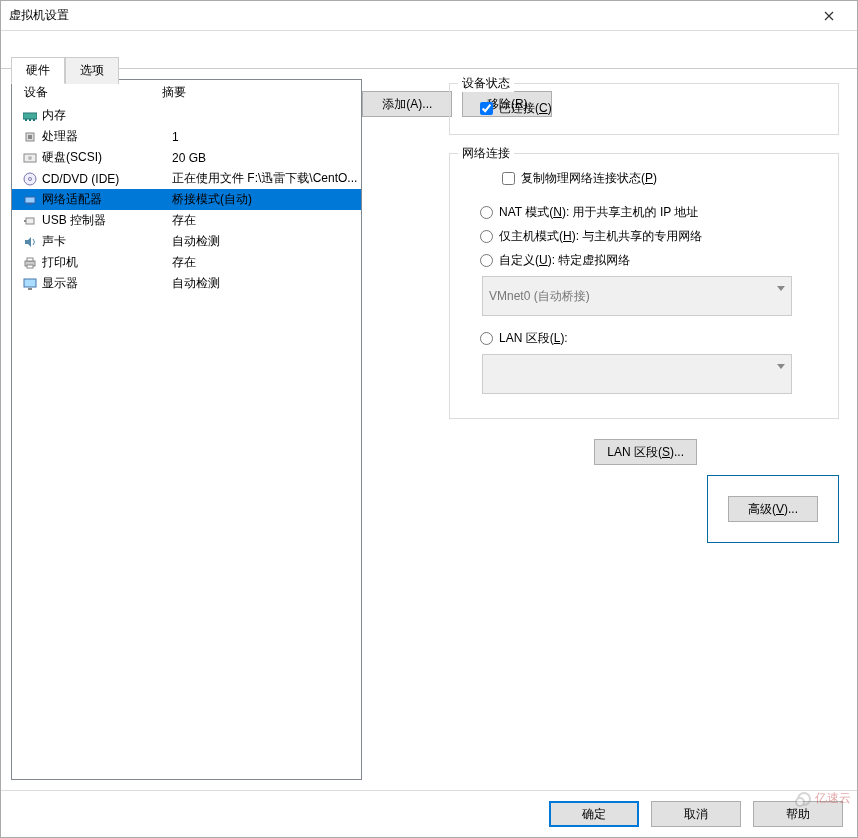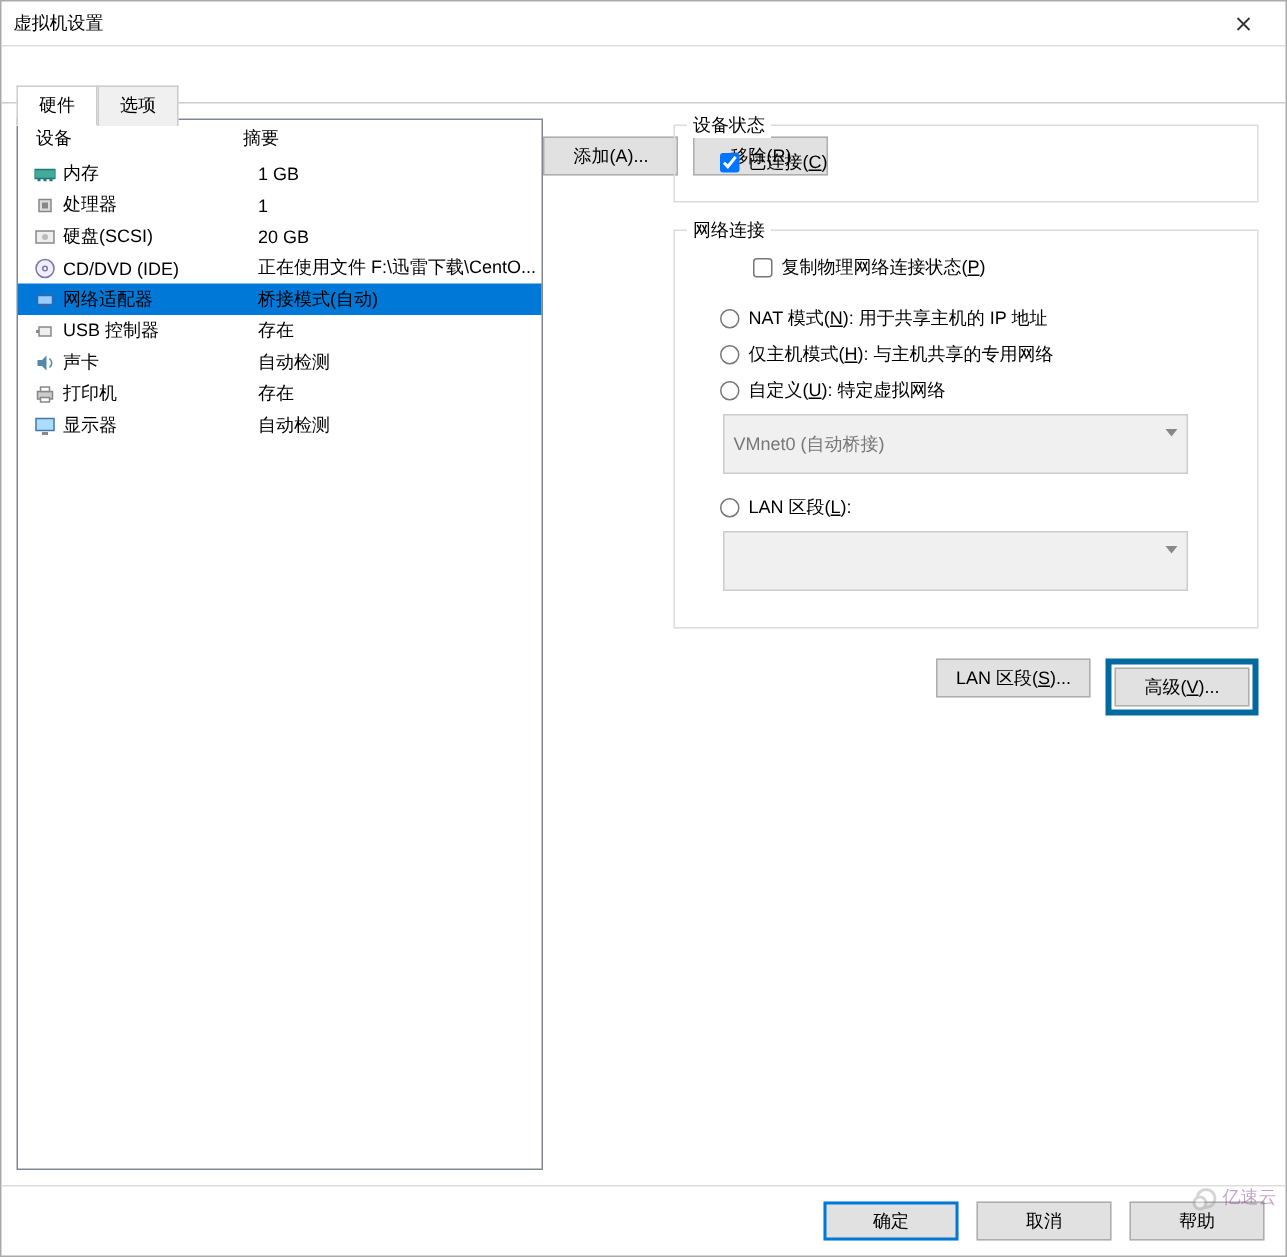--- a/index.html
+++ b/index.html
@@ -26,25 +26,25 @@
 .left-actions { display: flex; justify-content: center; gap: 10px; padding: 12px 0 4px 0; }
 .btn { min-width: 90px; height: 26px; border: 1px solid #adadad; background: #e1e1e1; display: inline-flex; align-items: center; justify-content: center; padding: 0 12px; }
 .right-panel { flex: 1; padding: 4px 8px 0 8px; position: relative; }
 .group { border: 1px solid #dcdcdc; padding: 12px 10px 14px 10px; margin-bottom: 18px; position: relative; }
 .group-title { position: absolute; top: -9px; left: 8px; background: #fff; padding: 0 4px; }
 .check-row, .radio-row { display: flex; align-items: center; height: 24px; gap: 6px; padding-left: 20px; }
 .radio-extra { margin-left: 22px; }
 .dropdown { width: 310px; height: 40px; border: 1px solid #ccc; background: #f0f0f0; color: #777; display: flex; align-items: center; padding: 0 6px; margin: 4px 0 10px 22px; position: relative; }
 .dropdown::after { content: ""; position: absolute; right: 6px; top: 9px; width: 0; height: 0; border-left: 4px solid transparent; border-right: 4px solid transparent; border-top: 5px solid #888; }
 .right-actions { display: flex; justify-content: flex-end; gap: 10px; margin-top: 20px; }
-.hl-red { border: 4px solid #0369a1; padding: 2px; display: inline-flex; }
+.hl-red { border: 1px solid #0369a1; padding: 20px; display: inline-flex; margin-top: 36px; }
 .footer { border-top: 1px solid #ddd; padding: 10px 14px; display: flex; justify-content: flex-end; gap: 12px; }
 .btn.primary { border: 2px solid #0078d7; }
 u { text-decoration: underline; }
-.watermark { position: absolute; right: 6px; bottom: 30px; opacity: 0.4; display: flex; align-items: center; gap: 4px; color: #701a75; pointer-events: none; }
+.watermark { position: absolute; right: 6px; bottom: 30px; opacity: 0.4; display: flex; align-items: center; gap: 4px; color: #b91c1c; pointer-events: none; }
 .watermark .circ { width: 14px; height: 14px; border: 2px solid #999; border-radius: 50%; display:inline-block; position: relative; }
 .watermark .circ::after { content:""; position:absolute; width:6px; height:6px; border:2px solid #999; border-radius:50%; left:-4px; top:3px; background:#fff;}
 input[type=checkbox], input[type=radio]{ width:13px; height:13px; margin:0; }
 </style>
 </head>
 <body>
 
 <div class="window">
   <div class="titlebar">
     <span class="title">虚拟机设置</span>
@@ -71,21 +71,20 @@
         <div class="list-row">
           <span class="ico">
               <svg width="14" height="10">
                 <rect x="0" y="2" width="14" height="6" fill="#4a9" stroke="#277"></rect>
                 <rect x="2" y="8" width="2" height="2" fill="#277"></rect>
                 <rect x="6" y="8" width="2" height="2" fill="#277"></rect>
                 <rect x="10" y="8" width="2" height="2" fill="#277"></rect>
               </svg>
             </span>
           <span class="dev-name">内存</span>
-          <span class="dev-sum">1 GB</span>
         </div>
         <div class="list-row">
           <span class="ico">
               <svg width="14" height="14">
                 <rect x="3" y="3" width="8" height="8" fill="#ddd" stroke="#888"></rect>
                 <rect x="5" y="5" width="4" height="4" fill="#888"></rect>
               </svg>
             </span>
           <span class="dev-name">处理器</span>
           <span class="dev-sum">1</span>

